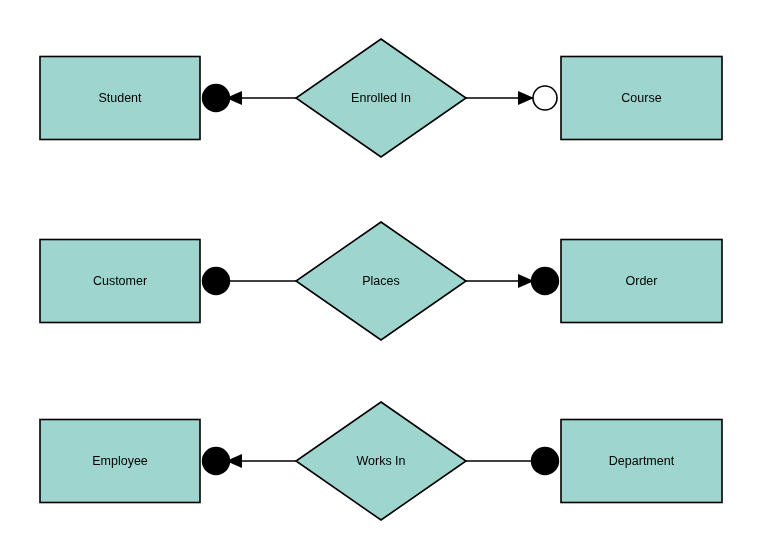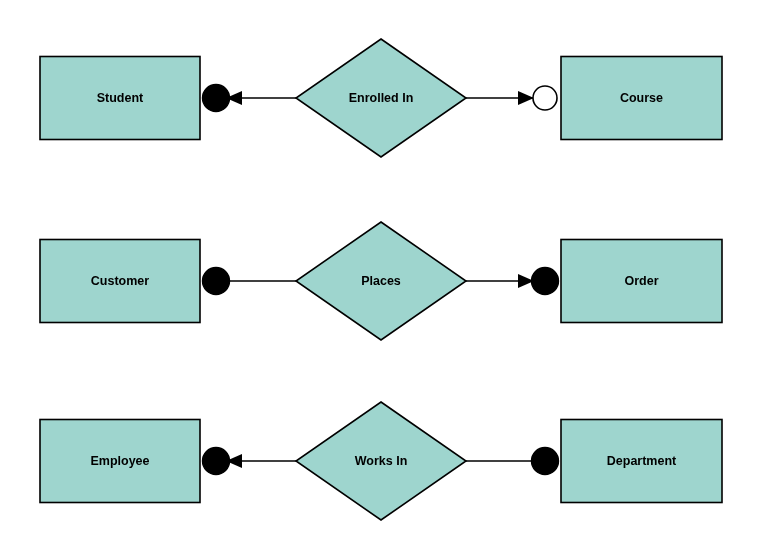--- a/index.html
+++ b/index.html
@@ -12,21 +12,20 @@
     width: 761px;
     height: 560px;
     font-family: "Liberation Sans", sans-serif;
     overflow: hidden;
   }
   #diagram-canvas {
     position: relative;
     width: 761px;
     height: 560px;
     background: #ffffff;
-    font-weight: bold;
   }
   svg.er-svg {
     position: absolute;
     top: 0;
     left: 0;
     width: 761px;
     height: 560px;
     display: block;
   }
   .shape-fill {

